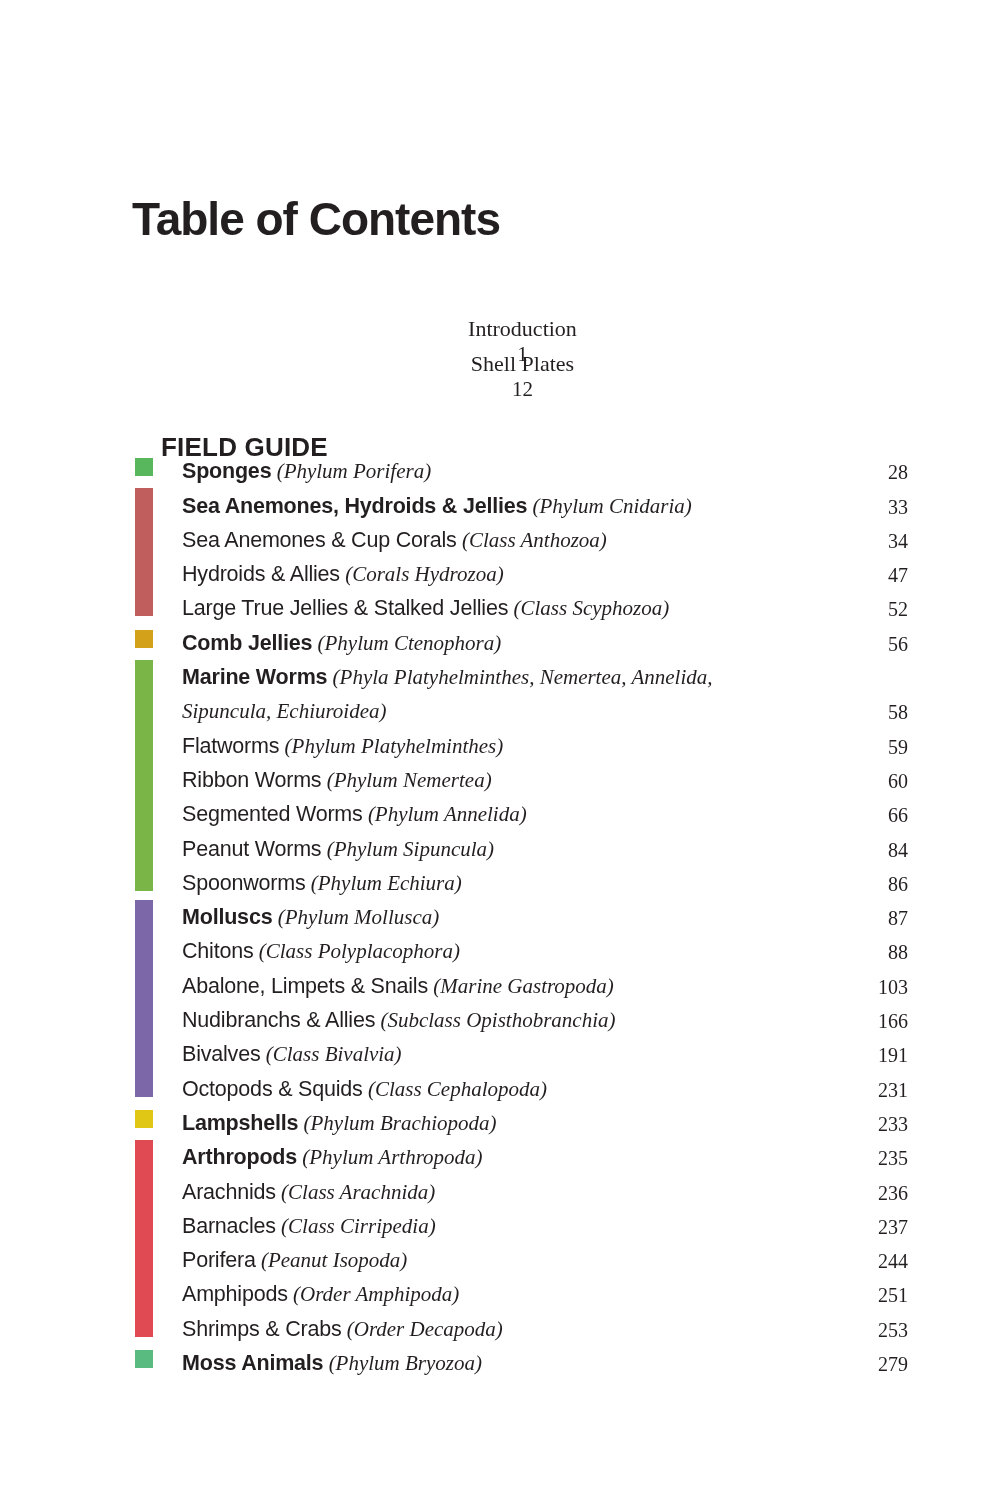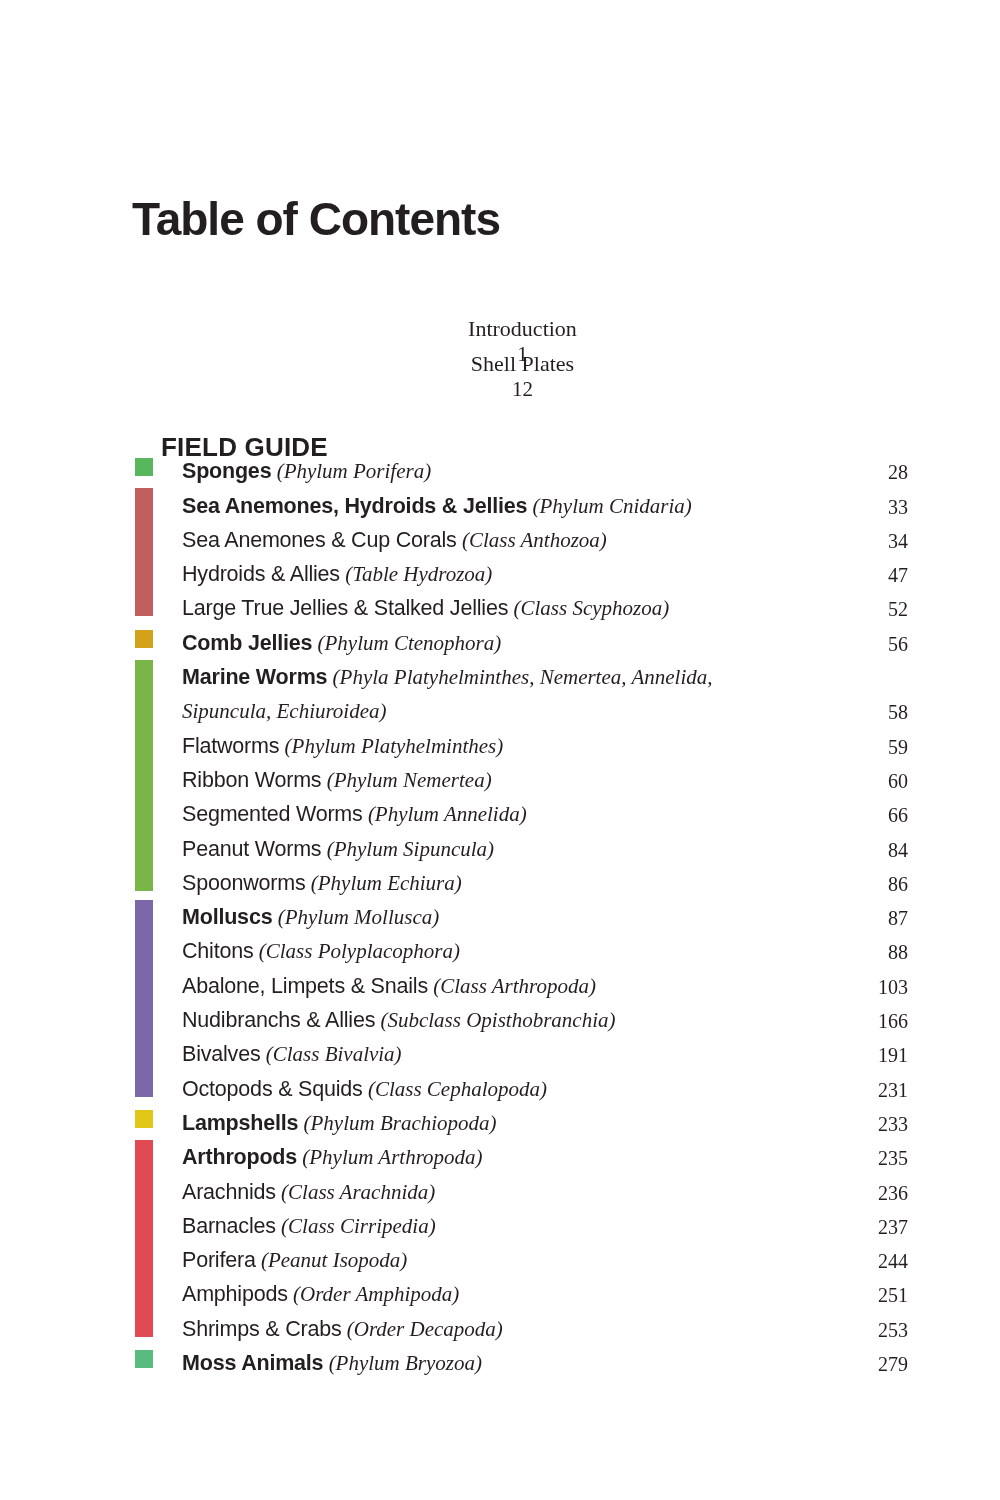--- a/index.html
+++ b/index.html
@@ -85,21 +85,21 @@
         <span class="entry-text"><span class="entry-name bold">Sea Anemones, Hydroids &amp; Jellies</span><span class="entry-latin"> (Phylum Cnidaria)</span></span>
         <span class="entry-page">33</span>
       </div>
       <div class="toc-row">
         <span class="marker-slot"></span>
         <span class="entry-text"><span class="entry-name">Sea Anemones &amp; Cup Corals</span><span class="entry-latin"> (Class Anthozoa)</span></span>
         <span class="entry-page">34</span>
       </div>
       <div class="toc-row">
         <span class="marker-slot"></span>
-        <span class="entry-text"><span class="entry-name">Hydroids &amp; Allies</span><span class="entry-latin"> (Table Hydrozoa)</span></span>
+        <span class="entry-text"><span class="entry-name">Hydroids &amp; Allies</span><span class="entry-latin"> (Corals Hydrozoa)</span></span>
         <span class="entry-page">47</span>
       </div>
       <div class="toc-row">
         <span class="marker-slot"></span>
         <span class="entry-text"><span class="entry-name">Large True Jellies &amp; Stalked Jellies</span><span class="entry-latin"> (Class Scyphozoa)</span></span>
         <span class="entry-page">52</span>
       </div>
       <div class="toc-row">
         <span class="marker-slot"></span>
         <span class="entry-text"><span class="entry-name bold">Comb Jellies</span><span class="entry-latin"> (Phylum Ctenophora)</span></span>
@@ -145,21 +145,21 @@
         <span class="entry-text"><span class="entry-name bold">Molluscs</span><span class="entry-latin"> (Phylum Mollusca)</span></span>
         <span class="entry-page">87</span>
       </div>
       <div class="toc-row">
         <span class="marker-slot"></span>
         <span class="entry-text"><span class="entry-name">Chitons</span><span class="entry-latin"> (Class Polyplacophora)</span></span>
         <span class="entry-page">88</span>
       </div>
       <div class="toc-row">
         <span class="marker-slot"></span>
-        <span class="entry-text"><span class="entry-name">Abalone, Limpets &amp; Snails</span><span class="entry-latin"> (Class Arthropoda)</span></span>
+        <span class="entry-text"><span class="entry-name">Abalone, Limpets &amp; Snails</span><span class="entry-latin"> (Marine Gastropoda)</span></span>
         <span class="entry-page">103</span>
       </div>
       <div class="toc-row">
         <span class="marker-slot"></span>
         <span class="entry-text"><span class="entry-name">Nudibranchs &amp; Allies</span><span class="entry-latin"> (Subclass Opisthobranchia)</span></span>
         <span class="entry-page">166</span>
       </div>
       <div class="toc-row">
         <span class="marker-slot"></span>
         <span class="entry-text"><span class="entry-name">Bivalves</span><span class="entry-latin"> (Class Bivalvia)</span></span>

